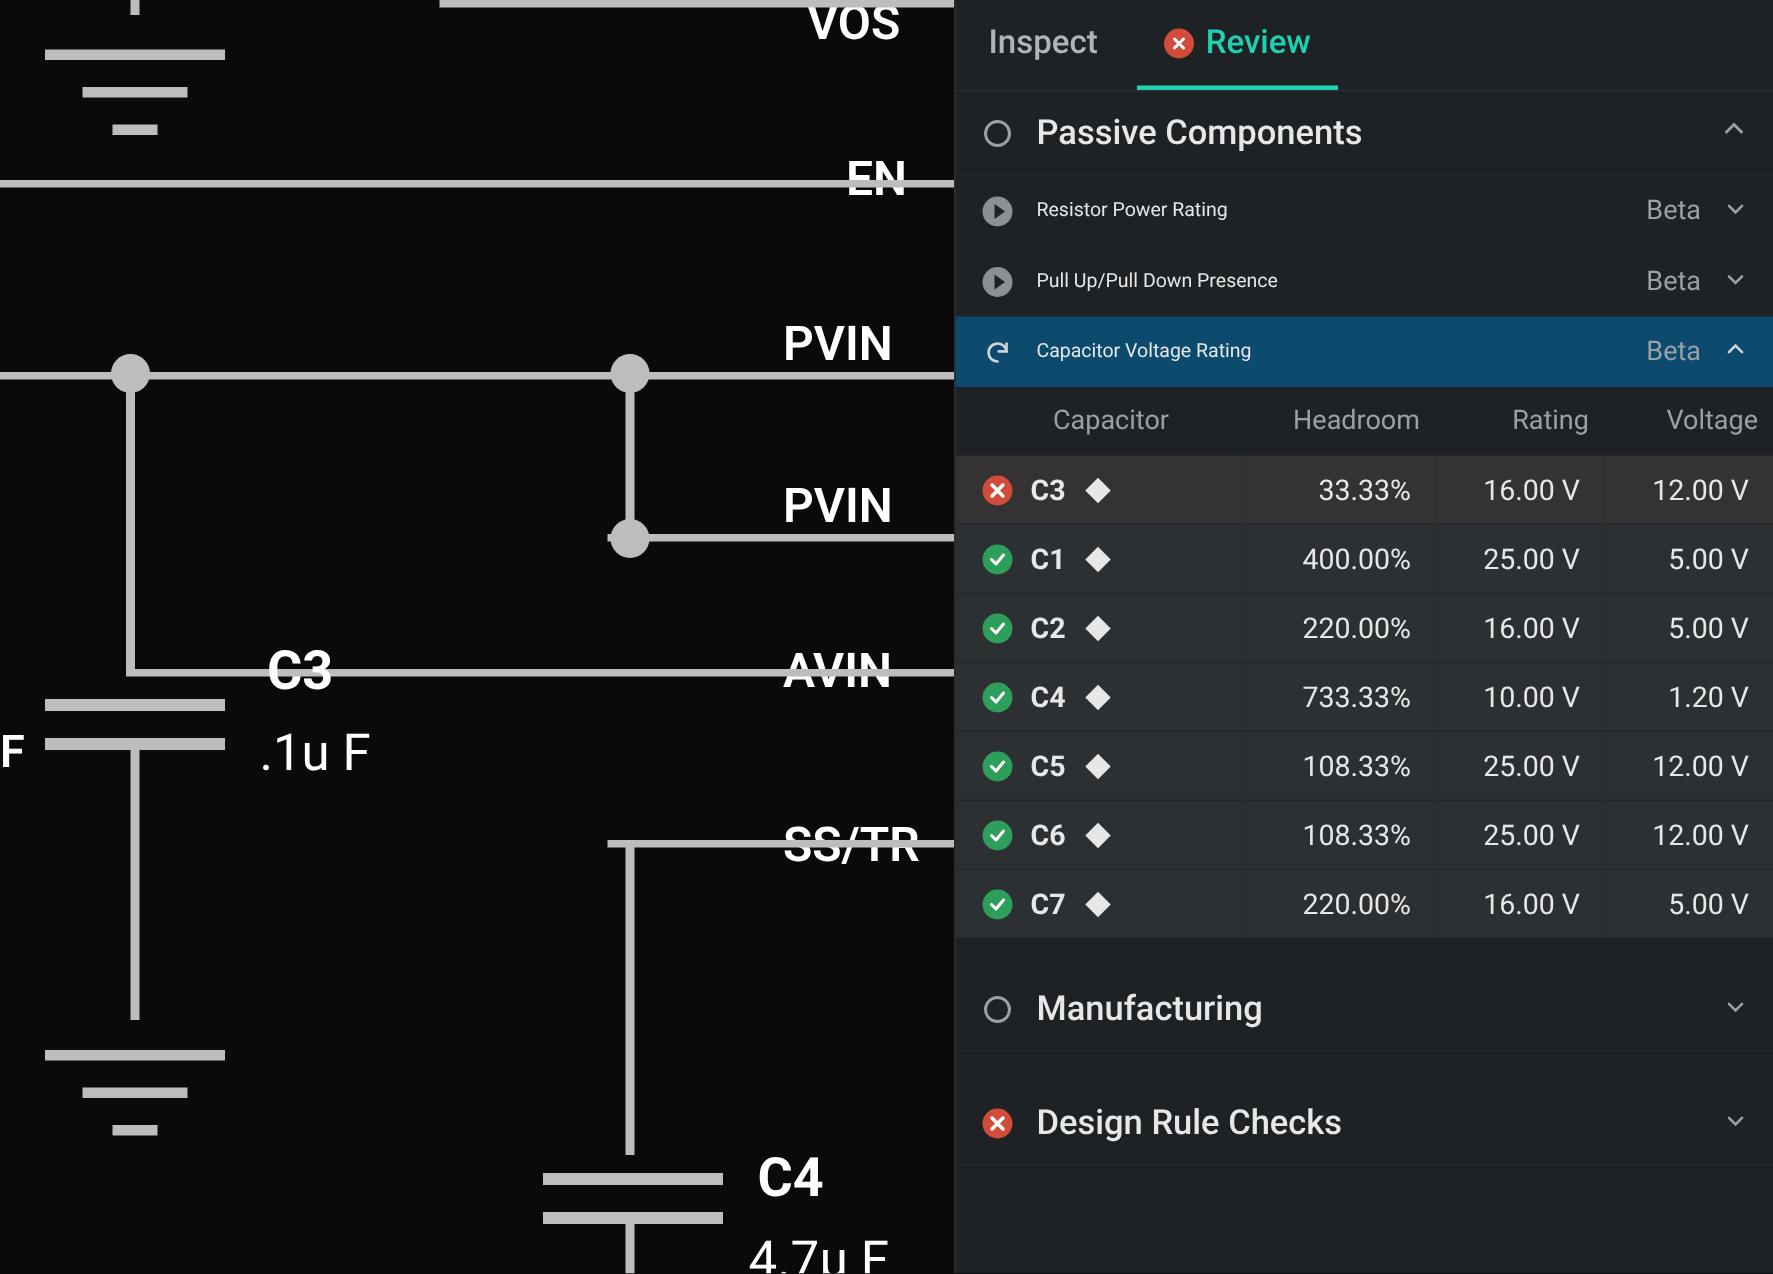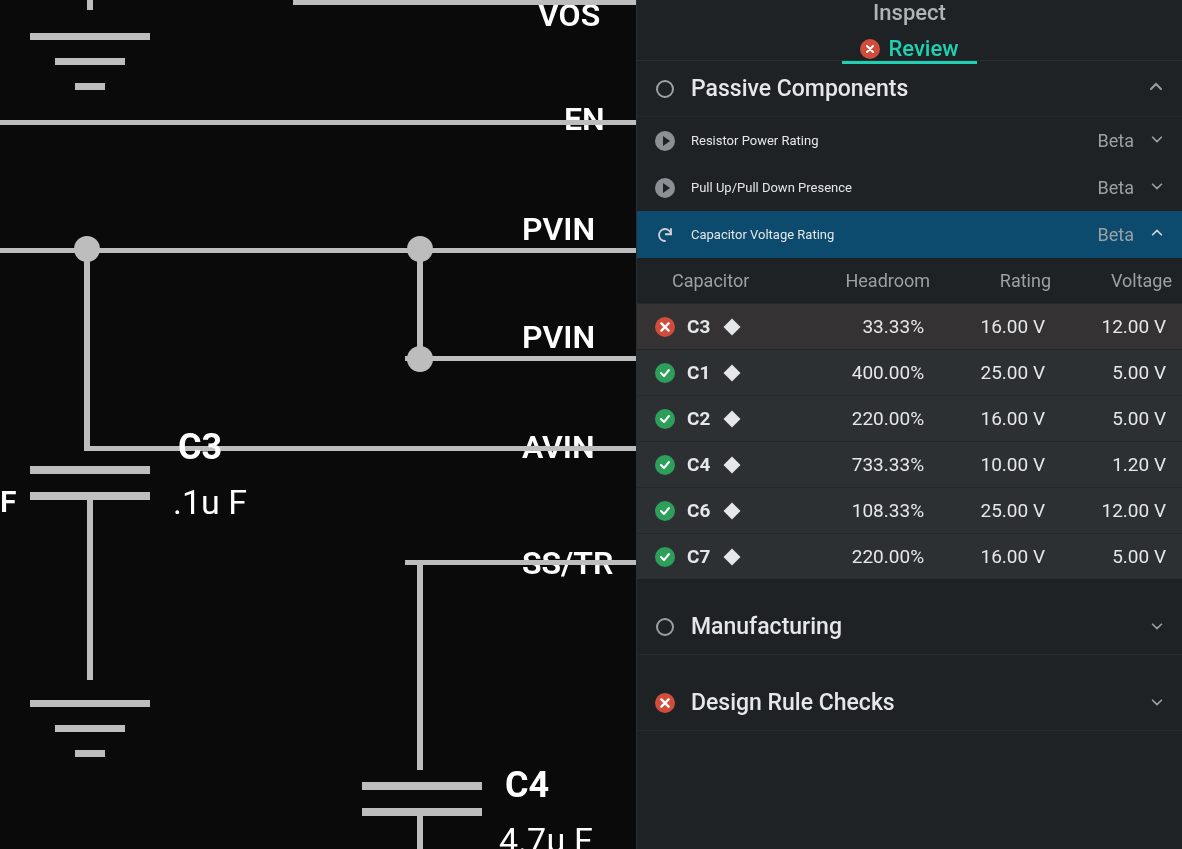--- a/index.html
+++ b/index.html
@@ -65,21 +65,20 @@
   display: flex;
   flex-direction: column;
   border-left: 1px solid #2c2f31;
 }
 .tabs {
   display: flex;
   align-items: center;
   height: 60px;
   padding: 0 4px;
   gap: 8px;
-  flex-direction: column;
 }
 .tab {
   padding: 0 18px;
   height: 60px;
   display: flex;
   align-items: center;
   gap: 8px;
   font-size: 22px;
   font-weight: 500;
   color: #aeb4b8;
@@ -202,21 +201,21 @@
 .cap-table {
   width: 100%;
   border-collapse: collapse;
 }
 .cap-table thead td {
   font-size: 18px;
   color: #9aa0a4;
   padding: 12px 10px;
   font-weight: 400;
 }
-.cap-table thead td:first-child { padding-left: 35px; }
+.cap-table thead td:first-child { padding-left: 65px; }
 .cap-table tbody tr {
   background: #2d3032;
   border-top: 1px solid #25282a;
 }
 .cap-table tbody tr.fail { background: #353233; }
 .cap-table tbody td {
   font-size: 19px;
   color: #e5e7e9;
   padding: 11px 10px;
   white-space: nowrap;
@@ -443,20 +442,34 @@
             <td class="num">10.00 V</td>
             <td class="num">1.20 V</td>
           </tr>
           <tr>
             <td class="capcol">
               <span class="status-icon ok">
                 <svg viewBox="0 0 12 12">
                   <path d="M2 6 L5 9 L10 3" stroke="#fff" stroke-width="2" fill="none" stroke-linecap="round" stroke-linejoin="round"></path>
                 </svg>
               </span>
+              <span class="name">C5</span>
+              <span class="diamond"></span>
+            </td>
+            <td class="num">108.33%</td>
+            <td class="num">25.00 V</td>
+            <td class="num">12.00 V</td>
+          </tr>
+          <tr>
+            <td class="capcol">
+              <span class="status-icon ok">
+                <svg viewBox="0 0 12 12">
+                  <path d="M2 6 L5 9 L10 3" stroke="#fff" stroke-width="2" fill="none" stroke-linecap="round" stroke-linejoin="round"></path>
+                </svg>
+              </span>
               <span class="name">C6</span>
               <span class="diamond"></span>
             </td>
             <td class="num">108.33%</td>
             <td class="num">25.00 V</td>
             <td class="num">12.00 V</td>
           </tr>
           <tr>
             <td class="capcol">
               <span class="status-icon ok">

